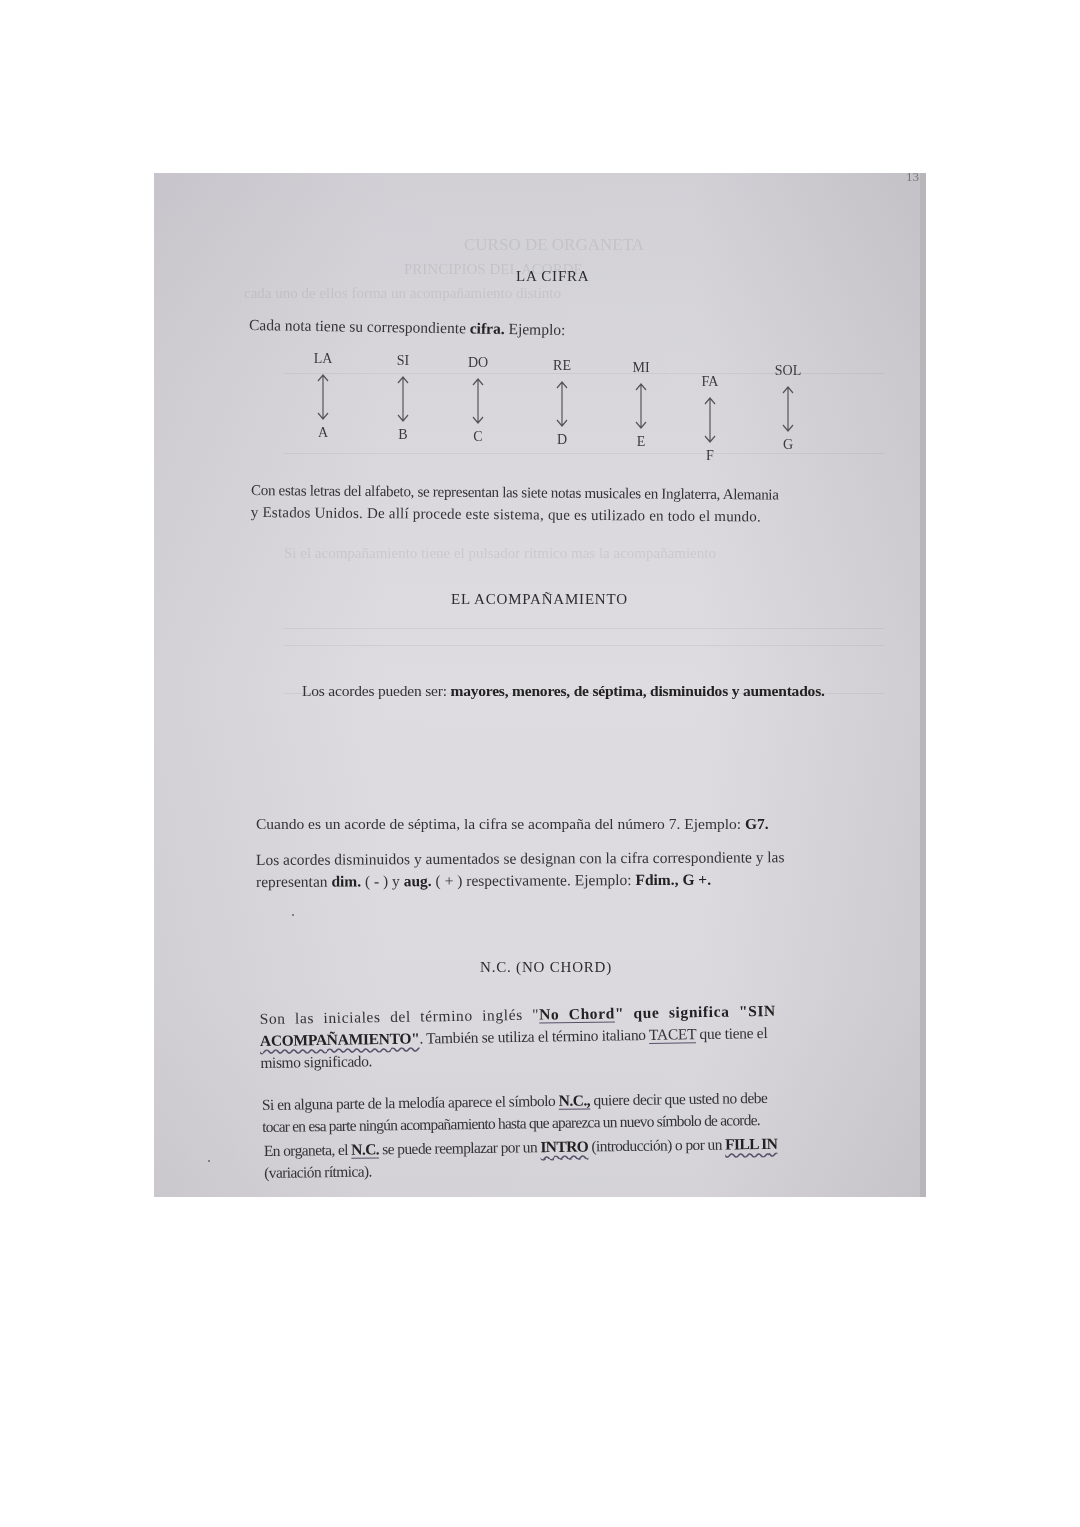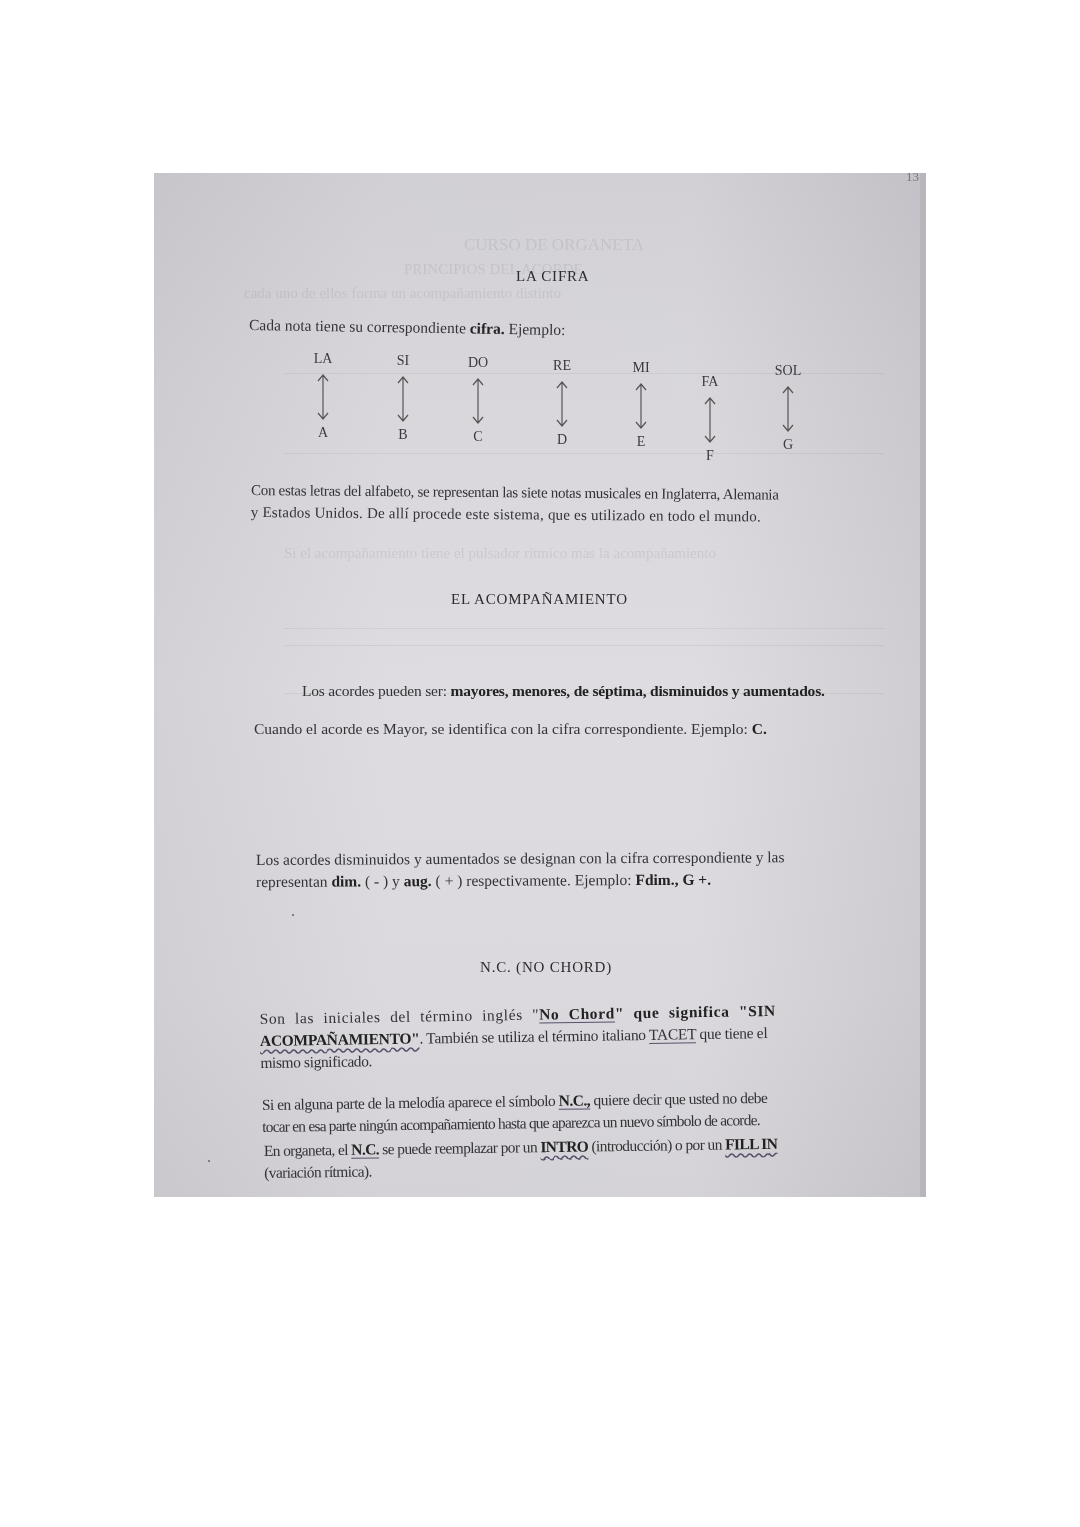--- a/index.html
+++ b/index.html
@@ -111,25 +111,25 @@
     <div style="letter-spacing:0.2px;">y Estados Unidos.  De allí procede este sistema, que es utilizado en todo el mundo.</div>
   </div>
 
   <div class="abs title" style="left:297px; top:418px;">EL ACOMPAÑAMIENTO</div>
 
 
   <div class="abs para" style="left:100px; top:507px; letter-spacing:-0.2px;margin-left:48px;">
     <span>Los acordes pueden ser:  </span><span class="b">mayores, menores, de séptima, disminuidos y aumentados.</span>
   </div>
 
-  <div class="abs para" style="left:100px; top:545px;">
-    <span>Cuando el acorde es Mayor, se identifica con la cifra correspondiente.  Ejemplo:  </span><span class="b">C.</span>
-  </div>
 
 
+  <div class="abs para" style="left:102px; top:640px;">
+    <span>Cuando es un acorde de séptima, la cifra se acompaña del número 7.  Ejemplo:  </span><span class="b">G7.</span>
+  </div>
 
   <div class="abs para" style="left:102px; top:676px; transform:rotate(-0.3deg); transform-origin:left;">
     <div>Los acordes disminuidos y aumentados se designan con la cifra correspondiente y las</div>
     <div><span>representan </span><span class="b">dim.</span><span> ( - ) y </span><span class="b">aug.</span><span> ( + ) respectivamente.  Ejemplo:  </span><span class="b">Fdim., G +.</span></div>
   </div>
 
   <div class="dot" style="left:138px; top:741px;"></div>
 
   <div class="abs title" style="left:326px; top:786px;">N.C. (NO CHORD)</div>
 

